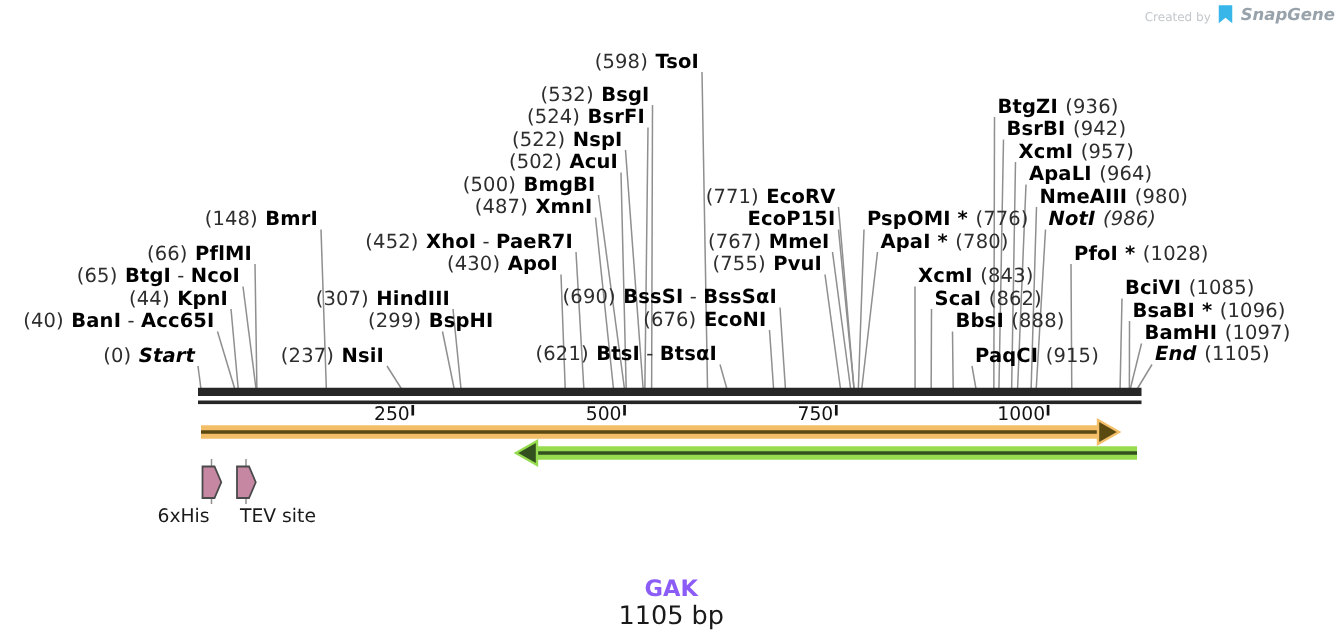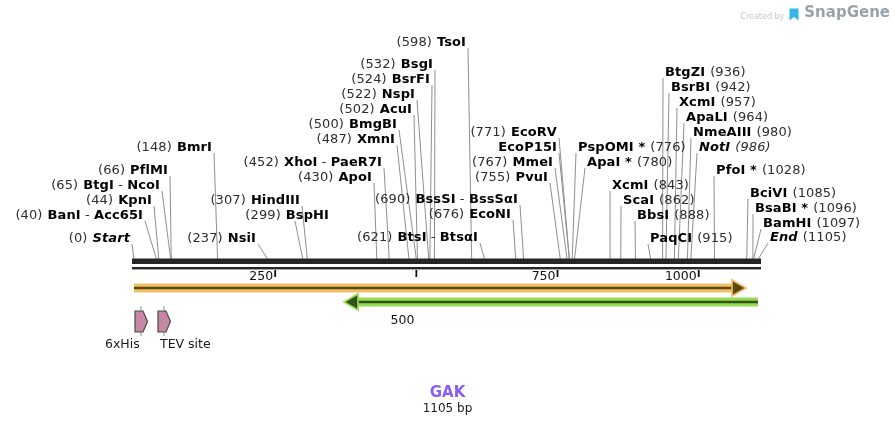--- a/index.html
+++ b/index.html
@@ -11,24 +11,24 @@
   .label .pos{font-weight:400;color:#2e2e2e;}
   .label .name{font-weight:700;color:#000;}
   .label .dash{font-weight:400;color:#2e2e2e;}
   .label.italic .name{font-style:italic;}
   .label.side-left .pos{margin-right:5px;}
   .label.side-right .pos{margin-left:5px;}
   .ruler-num{position:absolute;font-size:12.5px;line-height:13px;color:#111;white-space:nowrap;}
   .feat-label{position:absolute;font-size:12.5px;line-height:13px;color:#1a1a1a;white-space:nowrap;}
   .map-title{position:absolute;left:0;width:100%;text-align:center;}
   #title-name{top:383px;font-size:15px;font-weight:700;color:#8b5cf6;}
-  #title-len{top:401px;font-size:12px;color:#1a1a1a;}
+  #title-len{top:401px;font-size:17px;color:#1a1a1a;}
   #watermark{position:absolute;top:3px;right:5px;display:flex;align-items:flex-end;gap:5px;}
   #wm-created{font-size:8px;color:#c3c8cc;}
-  #wm-brand{font-size:15px;font-weight:600;color:#98a2aa;}
+  #wm-brand{font-size:11px;font-weight:600;color:#98a2aa;font-style:italic;}
 </style>
 </head>
 <body>
 
 <div id="map-root">
   <svg id="map-svg" width="895" height="424">
       <line x1="132" y1="244" x2="134" y2="259.5" stroke="#8f8f8f" stroke-width="1"></line>
       <line x1="145" y1="221" x2="156.58823529411765" y2="259.5" stroke="#8f8f8f" stroke-width="1"></line>
       <line x1="154" y1="206" x2="158.8470588235294" y2="259.5" stroke="#8f8f8f" stroke-width="1"></line>
       <line x1="162" y1="191" x2="170.70588235294116" y2="259.5" stroke="#8f8f8f" stroke-width="1"></line>
@@ -83,21 +83,21 @@
       <line x1="758" y1="302" x2="357" y2="302" stroke="#33511f" stroke-width="2.4"></line>
       <polygon points="344,302 358,294 358,310" fill="#33511f" stroke="#97DB4F" stroke-width="1.6"></polygon>
       <line x1="141" y1="306" x2="141" y2="336" stroke="#8f8f8f" stroke-width="1"></line>
       <polygon points="135,311 143,311 147.5,321.5 143,332 135,332" fill="#C687A3" stroke="#4a4a4a" stroke-width="1.2"></polygon>
       <line x1="164" y1="306" x2="164" y2="336" stroke="#8f8f8f" stroke-width="1"></line>
       <polygon points="158,311 166,311 170.5,321.5 166,332 158,332" fill="#C687A3" stroke="#4a4a4a" stroke-width="1.2"></polygon>
     </svg>
 
   <div id="labels-layer">
       <div class="ruler-num" style="right: 621.824px; top: 269px;">250</div>
-      <div class="ruler-num" style="right: 480.647px; top: 269px; margin-top: 44px;">500</div>
+      <div class="ruler-num" style="right: 480.647px; top: 269px;">500</div>
       <div class="ruler-num" style="right: 339.471px; top: 269px;">750</div>
       <div class="ruler-num" style="right: 198.294px; top: 269px;">1000</div>
       <div class="feat-label" style="left: 105px; top: 337px;">6xHis</div>
       <div class="feat-label" style="left: 160px; top: 337px;">TEV site</div>
       <div class="label side-left italic" style="top: 231px; right: 765px;"><span class="pos">(0)</span><span class="name">Start</span></div>
       <div class="label side-left" style="top: 208px; right: 752px;"><span class="pos">(40)</span><span class="name">BanI<span class="dash"> - </span>Acc65I</span></div>
       <div class="label side-left" style="top: 193px; right: 743px;"><span class="pos">(44)</span><span class="name">KpnI</span></div>
       <div class="label side-left" style="top: 178px; right: 735px;"><span class="pos">(65)</span><span class="name">BtgI<span class="dash"> - </span>NcoI</span></div>
       <div class="label side-left" style="top: 163px; right: 727px; text-align: center;"><span class="pos">(66)</span><span class="name">PflMI</span></div>
       <div class="label side-left" style="top: 140px; right: 683px;"><span class="pos">(148)</span><span class="name">BmrI</span></div>

